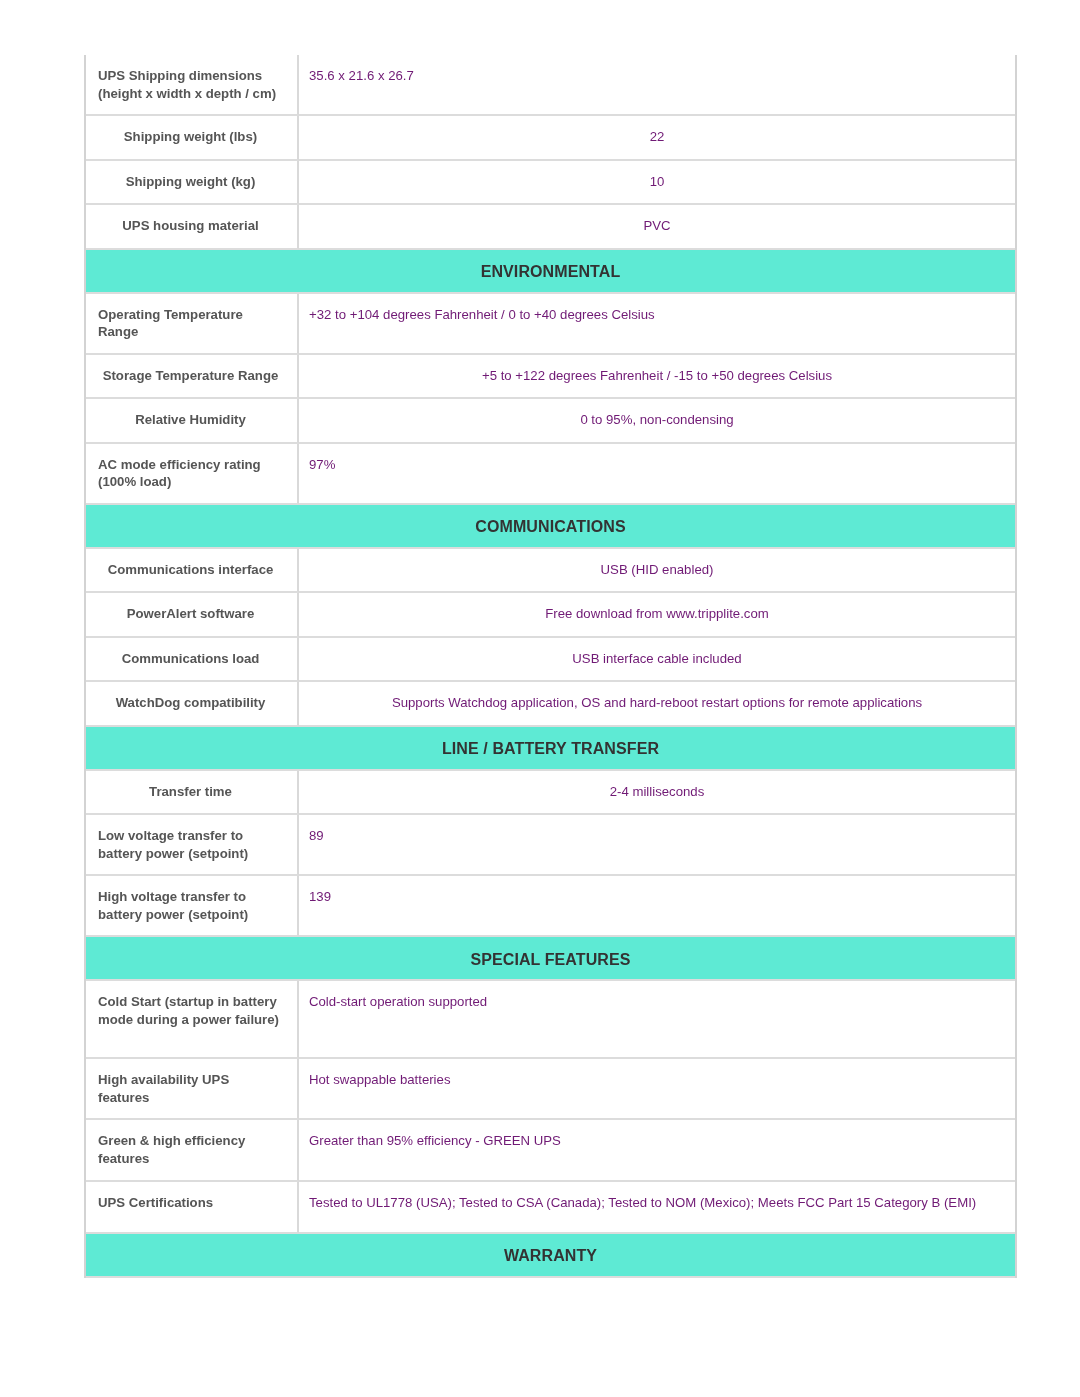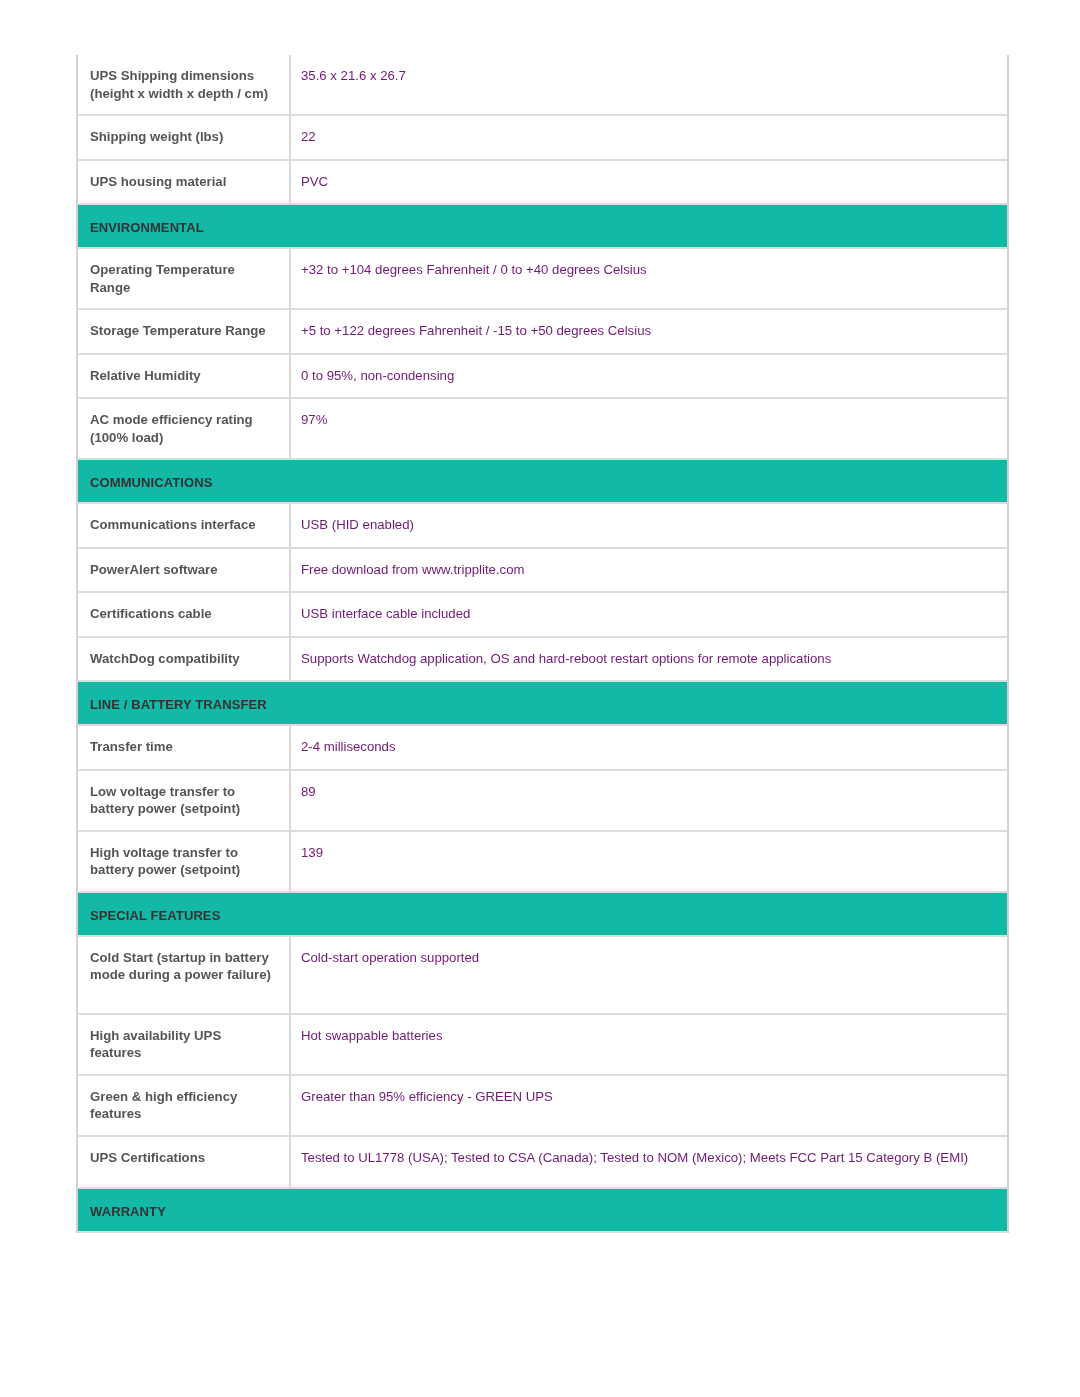--- a/index.html
+++ b/index.html
@@ -12,21 +12,21 @@
     height: 1397px;
     font-family: "Liberation Sans", sans-serif;
     -webkit-font-smoothing: antialiased;
   }
 
   .page {
     position: relative;
     width: 1080px;
     height: 1397px;
     box-sizing: border-box;
-    padding: 55px 0 0 0;
+    padding: 55px 0 0 8px;
   }
 
   
   .spec-table {
     width: 929px;
     margin-left: 76px;
     border-collapse: separate;
     border-spacing: 0;
     border-left: 2px solid #d3d3d3;
     border-right: 2px solid #d3d3d3;
@@ -59,51 +59,55 @@
     border-bottom: 2px solid #dcdcdc;
     box-sizing: border-box;
   }
 
   
   tr.spec-row td { min-height: 30px; }
 
   
   td.section-cell {
     padding: 10px 12px 7px 12px;
-    font-size: 13px;
+    font-size: 16px;
     font-weight: bold;
     letter-spacing: 0.1px;
     color: #333333;
     text-transform: uppercase;
     border-bottom: 2px solid #dcdcdc;
-    background: #14b8a6;
+    background: #5eead4;
   }
 
   
   tr.h2 td { height: 52px; }
-  tr.h1 td { height: 25px; }
+  tr.h1 td { height: 25px; text-align: center; }
   tr.h3 td { height: 78px; }
 </style>
 </head>
 <body>
 
 <div class="page">
   <table class="spec-table" id="spec-table">
     <colgroup>
       <col class="c-label">
       <col class="c-value">
     </colgroup>
     <tbody id="spec-body">
         <tr class="spec-row h2">
           <td class="label-cell">UPS Shipping dimensions (height x width x depth / cm)</td>
           <td class="value-cell">35.6 x 21.6 x 26.7</td>
         </tr>
         <tr class="spec-row h1">
           <td class="label-cell">Shipping weight (lbs)</td>
           <td class="value-cell">22</td>
+        </tr>
+        <tr class="spec-row h1">
+          <td class="label-cell">Shipping weight (kg)</td>
+          <td class="value-cell">10</td>
         </tr>
         <tr class="spec-row h1">
           <td class="label-cell">UPS housing material</td>
           <td class="value-cell">PVC</td>
         </tr>
         <tr class="section-row h1">
           <td class="section-cell" colspan="2">ENVIRONMENTAL</td>
         </tr>
         <tr class="spec-row h2">
           <td class="label-cell">Operating Temperature Range</td>
@@ -126,21 +130,21 @@
         </tr>
         <tr class="spec-row h1">
           <td class="label-cell">Communications interface</td>
           <td class="value-cell">USB (HID enabled)</td>
         </tr>
         <tr class="spec-row h1">
           <td class="label-cell">PowerAlert software</td>
           <td class="value-cell">Free download from www.tripplite.com</td>
         </tr>
         <tr class="spec-row h1">
-          <td class="label-cell">Certifications cable</td>
+          <td class="label-cell">Communications load</td>
           <td class="value-cell">USB interface cable included</td>
         </tr>
         <tr class="spec-row h1">
           <td class="label-cell">WatchDog compatibility</td>
           <td class="value-cell">Supports Watchdog application, OS and hard-reboot restart options for remote applications</td>
         </tr>
         <tr class="section-row h1">
           <td class="section-cell" colspan="2">LINE / BATTERY TRANSFER</td>
         </tr>
         <tr class="spec-row h1">

